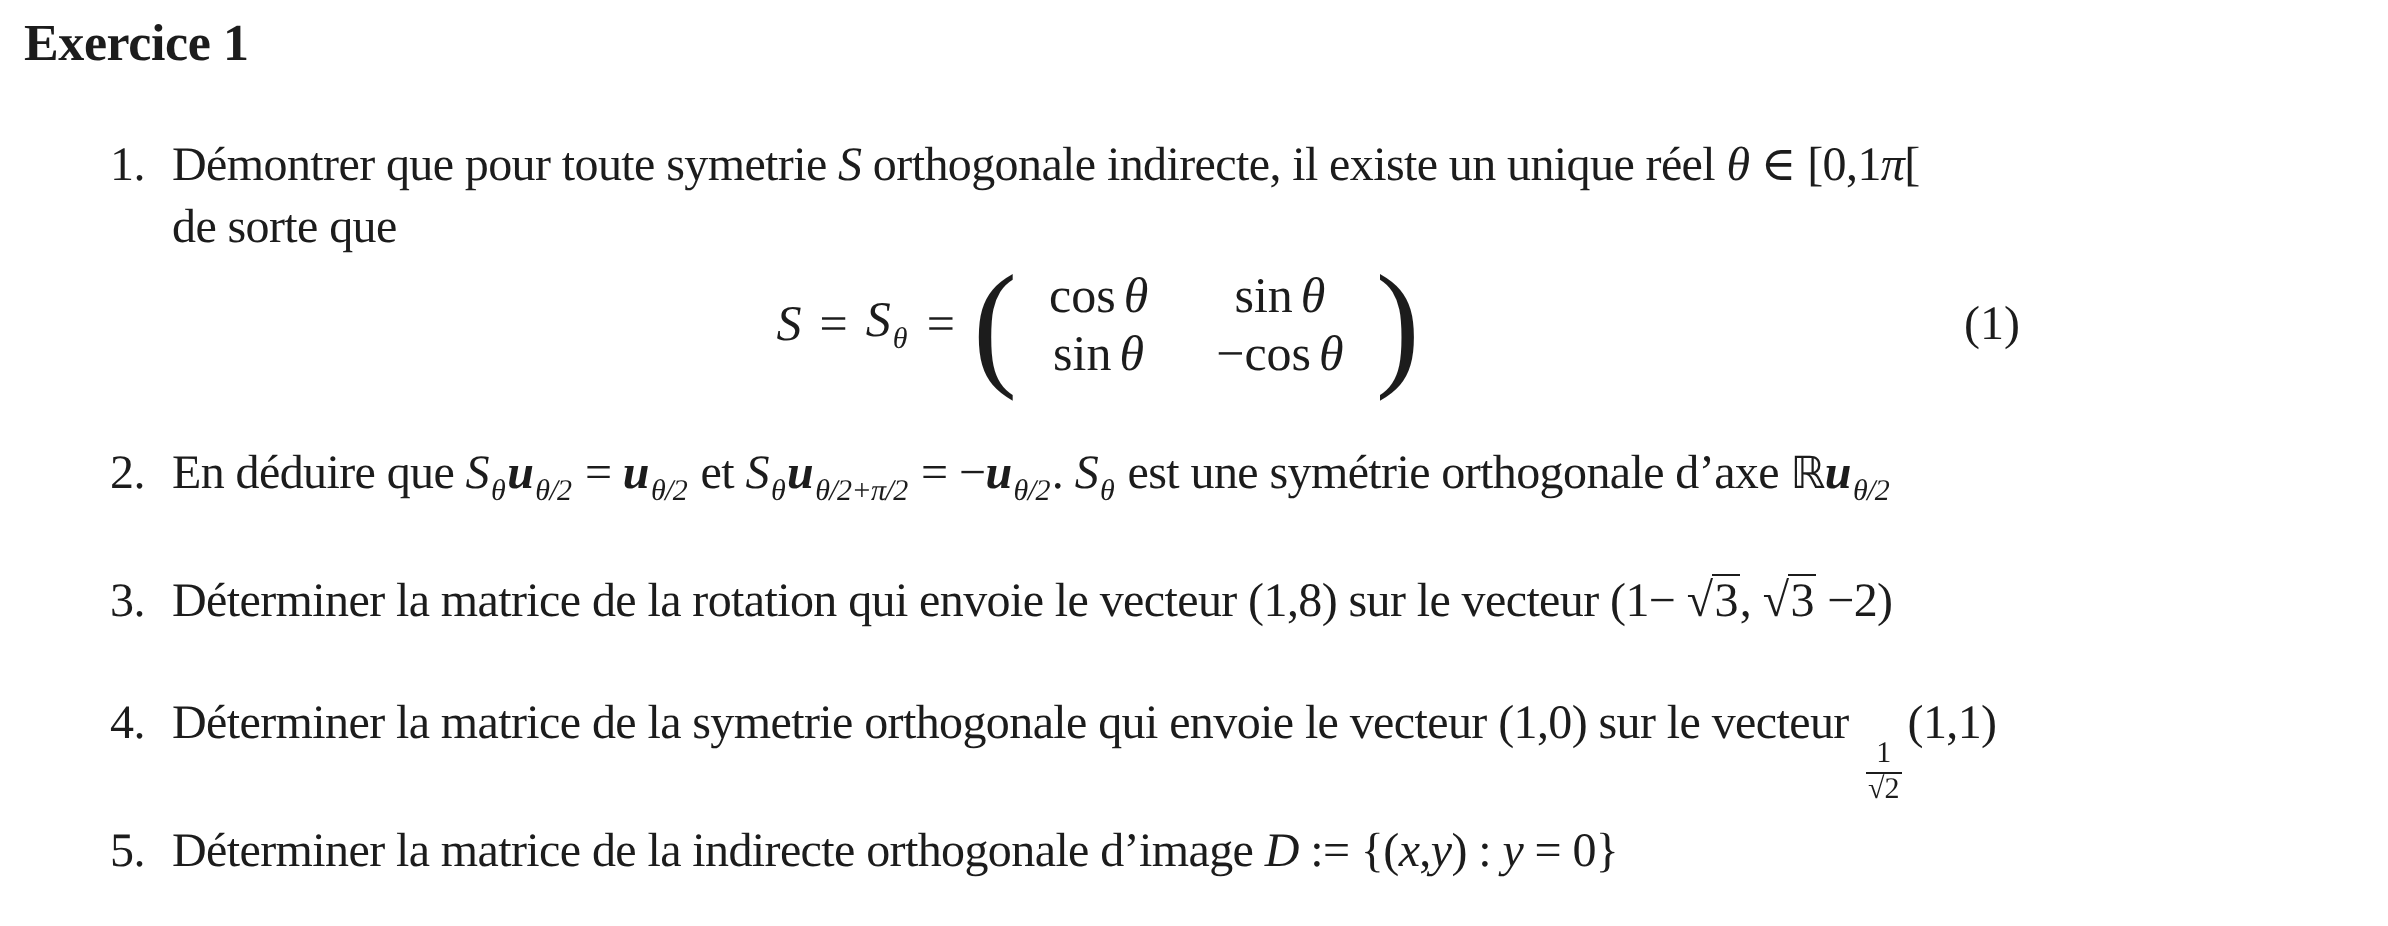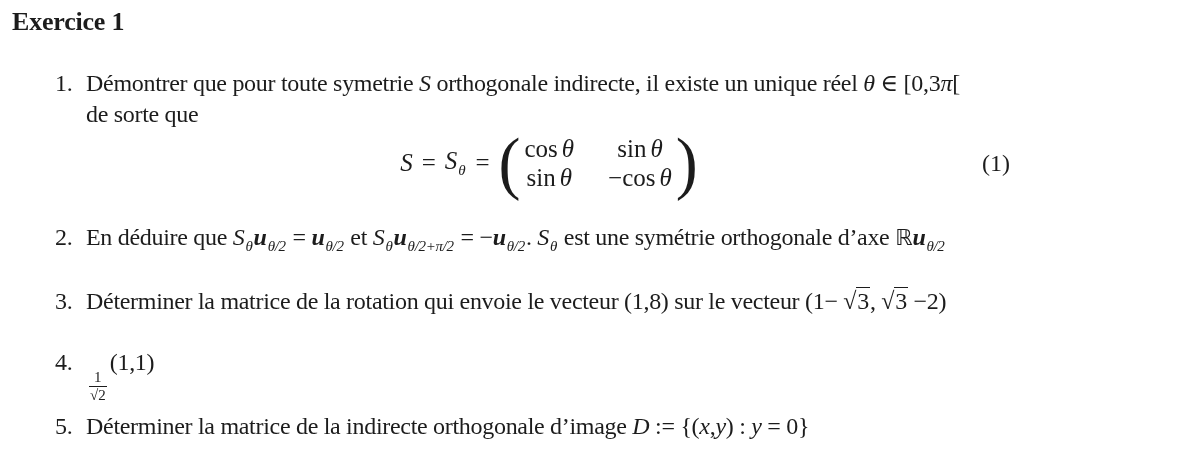--- a/index.html
+++ b/index.html
@@ -102,21 +102,21 @@
     font-size: 66px;
     line-height: 58px;
     font-weight: 400;
     transform: scaleY(1.06);
   }
   .matrix {
     display: grid;
     grid-template-columns: auto auto;
     column-gap: 34px;
     row-gap: 0;
-    margin: 0 4px;
+    margin: 0 16px;
     line-height: 29px;
     text-align: center;
   }
   .cell { text-align: center; }
   .cell .fn { margin-right: 4px; }
   .eq-tag {
     position: absolute;
     right: 30px;
     top: 50%;
     transform: translateY(-50%);
@@ -125,21 +125,21 @@
 </style>
 </head>
 <body>
 
 <div class="page">
 
   <div class="heading">Exercice 1</div>
 
   <div class="item" id="item1">
     <span class="num">1.</span>
-    <div class="content"><span>Démontrer que pour toute symetrie </span><span class="mi">S</span><span> orthogonale indirecte, il existe un unique réel </span><span class="mi">θ</span><span> ∈ [0,3</span><span class="mi">π</span><span>[</span><span class="line2">de sorte que</span></div>
+    <div class="content"><span>Démontrer que pour toute symetrie </span><span class="mi">S</span><span> orthogonale indirecte, il existe un unique réel </span><span class="mi">θ</span><span> ∈ [0,1</span><span class="mi">π</span><span>[</span><span class="line2">de sorte que</span></div>
   </div>
 
   <div class="equation">
     <span class="mi">S</span>
     <span class="rel">=</span>
     <span><span class="mi">S</span><span class="sub">θ</span></span>
     <span class="rel">=</span>
     <span class="paren">(</span>
     <span class="matrix">
       <span class="cell"><span class="fn">cos</span><span class="mi">θ</span></span>
@@ -156,21 +156,21 @@
     <div class="content"><span>En déduire que </span><span class="mi">S</span><span class="sub">θ</span><span class="mu">u</span><span class="sub">θ/2</span><span> = </span><span class="mu">u</span><span class="sub">θ/2</span><span> et </span><span class="mi">S</span><span class="sub">θ</span><span class="mu">u</span><span class="sub">θ/2+π/2</span><span> = −</span><span class="mu">u</span><span class="sub">θ/2</span><span>. </span><span class="mi">S</span><span class="sub">θ</span><span> est une symétrie orthogonale d’axe </span><span class="bb">ℝ</span><span class="mu">u</span><span class="sub">θ/2</span></div>
   </div>
 
   <div class="item" id="item3">
     <span class="num">3.</span>
     <div class="content"><span>Déterminer la matrice de la rotation qui envoie le vecteur (1,8) sur le vecteur (1− </span><span class="sqrt"><span>√</span><span class="rad">3</span></span><span>, </span><span class="sqrt"><span>√</span><span class="rad">3</span></span><span> −2)</span></div>
   </div>
 
   <div class="item" id="item4">
     <span class="num">4.</span>
-    <div class="content"><span class="frac">
+    <div class="content"><span>Déterminer la matrice de la symetrie orthogonale qui envoie le vecteur (1,0) sur le vecteur </span><span class="frac">
           <span class="numr">1</span>
           <span class="den"><span>√</span><span class="rad">2</span></span>
         </span><span>(1,1)</span></div>
   </div>
 
   <div class="item" id="item5">
     <span class="num">5.</span>
     <div class="content"><span>Déterminer la matrice de la indirecte orthogonale d’image </span><span class="mi">D</span><span> := {(</span><span class="mi">x</span><span>,</span><span class="mi">y</span><span>) : </span><span class="mi">y</span><span> = 0}</span></div>
   </div>
 

